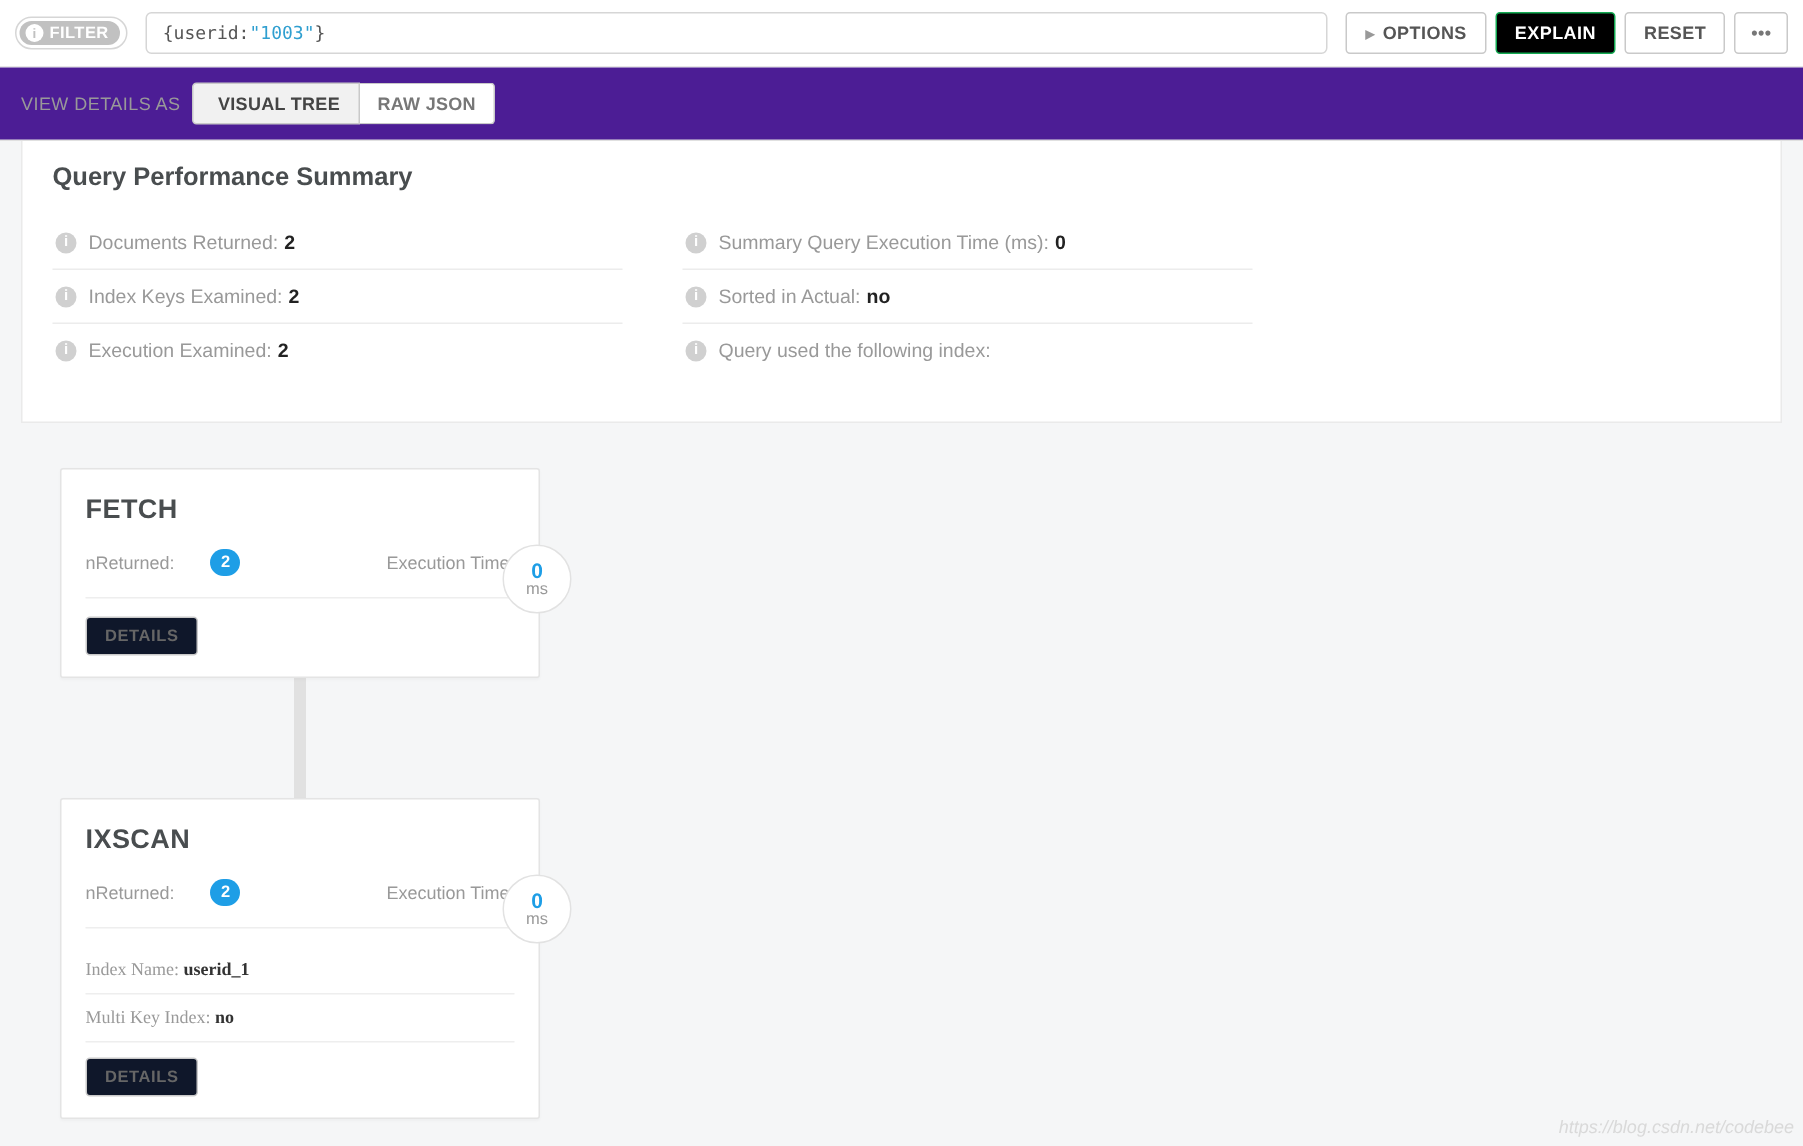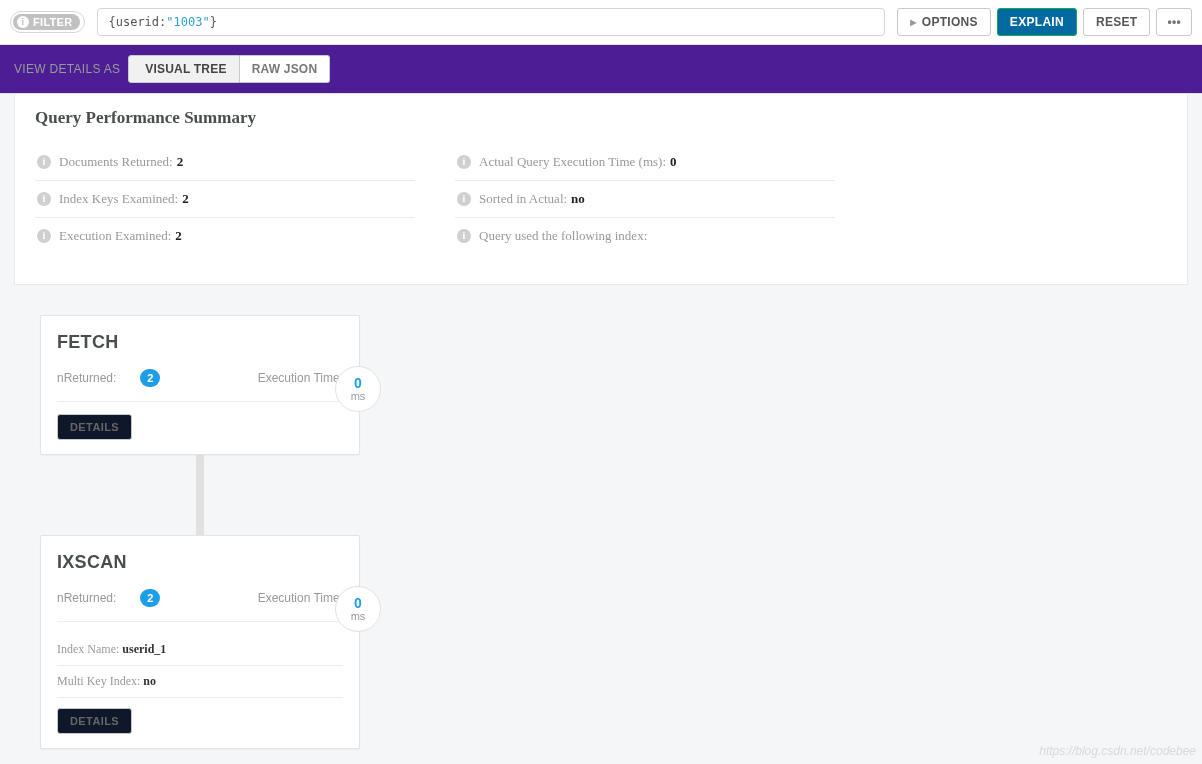--- a/index.html
+++ b/index.html
@@ -7,30 +7,30 @@
 .filter-bar { display: flex; align-items: center; padding: 8px 10px; background: #fff; border-bottom: 1px solid #e6e6e6; gap: 6px; }
 .filter-pill { display: inline-flex; align-items: center; border: 1px solid #d6d6d6; border-radius: 14px; padding: 2px 4px 2px 2px; background: #fff; }
 .filter-badge { display: inline-flex; align-items: center; background: #c1c1c1; color: #fff; font-size: 11px; font-weight: 700; border-radius: 10px; padding: 2px 8px 2px 4px; letter-spacing: .3px; }
 .filter-badge .info-dot { display:inline-block; width:12px; height:12px; border-radius:50%; background:#fff; color:#c1c1c1; margin-right:4px; text-align:center; line-height:12px; font-size:9px; font-weight:900; }
 .filter-input { flex: 1; border: 1px solid #d6d6d6; border-radius: 4px; padding: 6px 10px; font-family: Menlo, Consolas, monospace; font-size: 12px; color: #3b3b3b; margin: 0 6px; }
 .filter-input .brace { color:#555; }
 .filter-input .key { color:#555; }
 .filter-input .str { color:#2f9fd0; }
 .btn { display:inline-flex; align-items:center; border:1px solid #c9c9c9; background:#fff; padding:6px 12px; font-size:12px; font-weight:600; color:#555; border-radius:3px; cursor:pointer; letter-spacing:.3px; }
 .btn .tri { margin-right:5px; font-size:8px; color:#999; }
-.btn-green { background:#0369a1; border-color:#13aa52; color:#fff; font-weight:700; }
+.btn-green { background:#000000; border-color:#13aa52; color:#fff; font-weight:700; }
 .btn-more { padding:6px 10px; font-weight:700; color:#777; }
 .view-bar { display:flex; align-items:center; padding:10px 14px; background:#4c1d95; border-bottom:1px solid #e0e0e0; gap:8px; }
 .view-label { color:#999; font-size:12px; letter-spacing:.3px; }
 .seg { display:flex; }
 .seg .sbtn { border:1px solid #c9c9c9; background:#fff; color:#777; font-size:12px; font-weight:700; padding:6px 12px; cursor:pointer; letter-spacing:.2px; }
 .seg .sbtn:first-child { border-radius:3px 0 0 3px;padding-left:16px; }
 .seg .sbtn:last-child { border-radius:0 3px 3px 0; border-left:none; }
 .seg .sbtn.active { background:#f1f1f1; color:#444; }
-.summary-card { background:#fff; margin:0 14px; padding:14px 20px 30px; border:1px solid #eaeaea; border-top:none;font-family:Liberation Serif, serif; }
+.summary-card { background:#fff; margin:0 14px; padding:14px 20px 30px; border:1px solid #eaeaea; border-top:none; }
 .summary-title { font-size:17px; font-weight:700; color:#494d4f; margin-bottom:16px; }
 .summary-cols { display:flex; gap:40px; }
 .summary-col { flex:0 0 380px; }
 .stat-row { display:flex; align-items:center; padding:10px 2px; border-bottom:1px solid #ececec; color:#999; font-size:13px; }
 .stat-row:last-child { border-bottom:none; }
 .stat-row .ii { display:inline-block; width:14px; height:14px; border-radius:50%; background:#d0d0d0; color:#fff; text-align:center; line-height:14px; font-size:10px; font-weight:700; margin-right:8px; }
 .stat-row .val { color:#222; font-weight:700; margin-left:4px; }
 .plan-area { padding:30px 40px; position:relative; }
 .plan-card { width:320px; background:#fff; border:1px solid #e4e4e4; border-radius:2px; padding:16px 16px 14px; position:relative; box-shadow:0 1px 2px rgba(0,0,0,0.03); }
 .plan-card h3 { font-size:18px; font-weight:700; color:#494d4f; letter-spacing:.3px; margin-bottom:10px; }
@@ -92,21 +92,21 @@
         </div>
       <div class="stat-row">
           <span class="ii">i</span>
           <span>Execution Examined:</span>
           <span class="val">2</span>
         </div>
     </div>
     <div class="summary-col">
       <div class="stat-row">
           <span class="ii">i</span>
-          <span>Actual Query Execution Time (ms):</span>
+          <span>Summary Query Execution Time (ms):</span>
           <span class="val">0</span>
         </div>
       <div class="stat-row">
           <span class="ii">i</span>
           <span>Sorted in Actual:</span>
           <span class="val">no</span>
         </div>
       <div class="stat-row">
           <span class="ii">i</span>
           <span>Query used the following index:</span>

